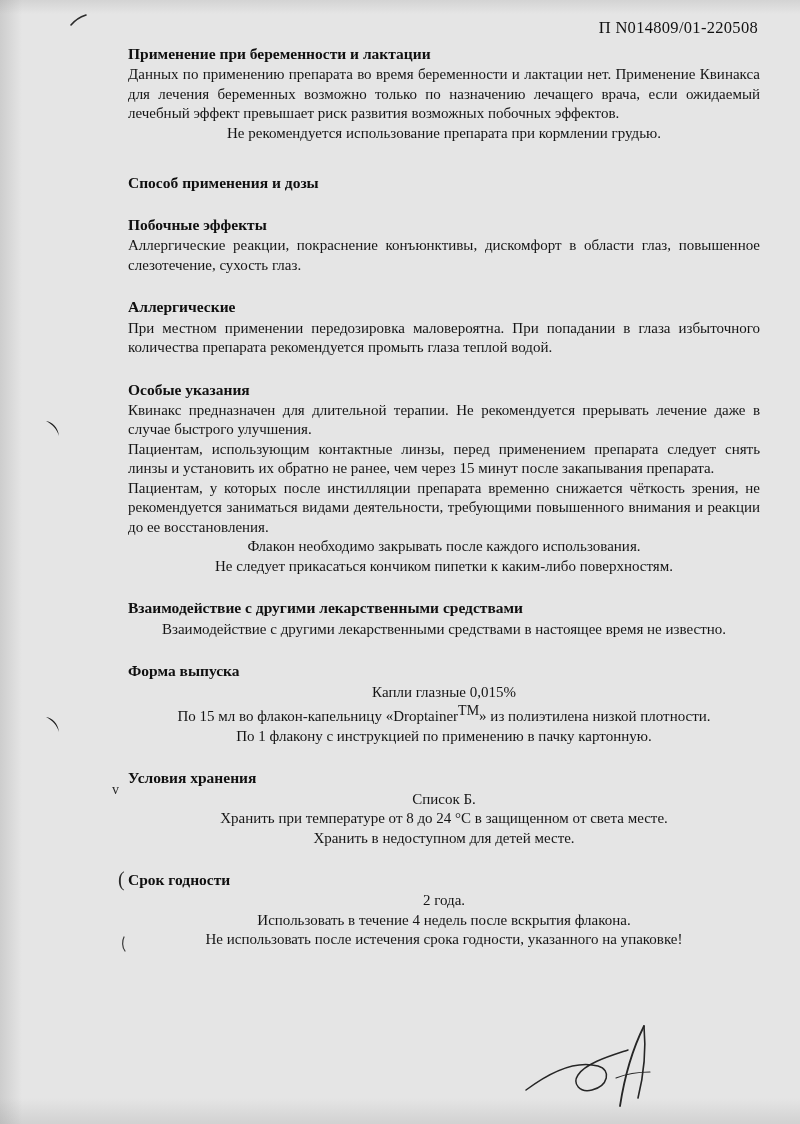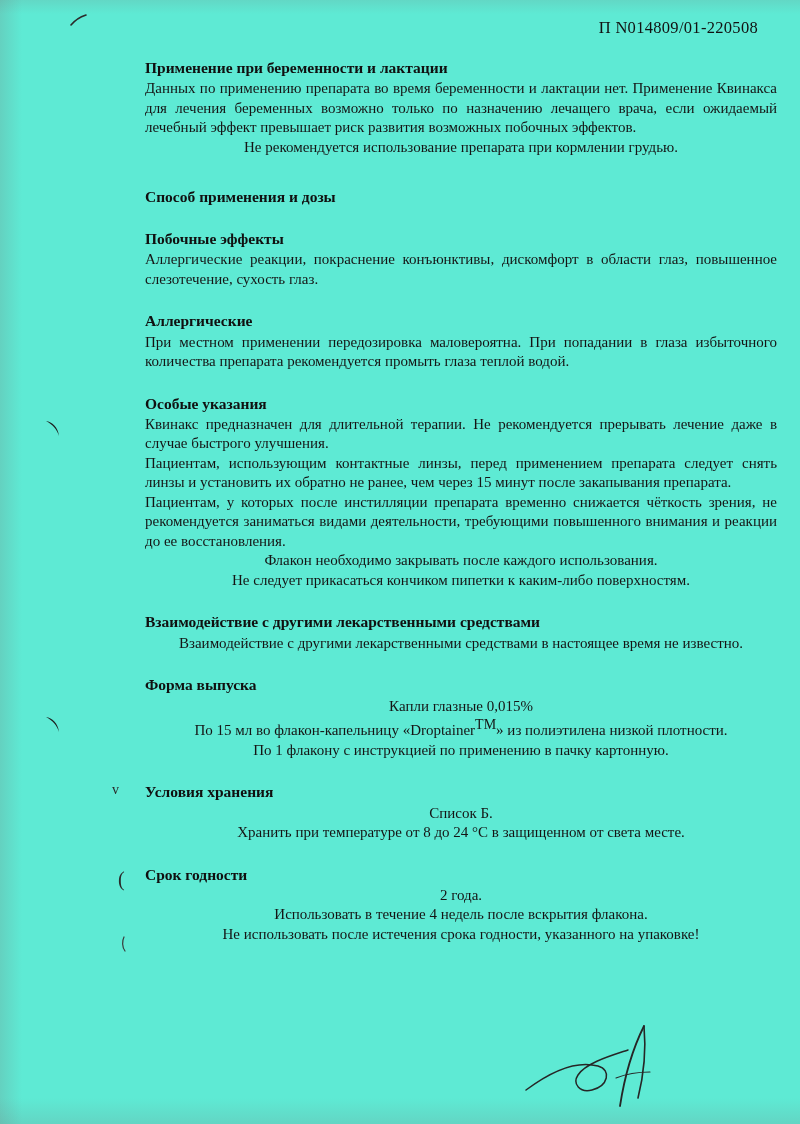--- a/index.html
+++ b/index.html
@@ -11,21 +11,21 @@
     width: 800px;
     height: 1124px;
     position: relative;
     font-family: "Liberation Serif", serif;
     color: #171717;
     overflow: hidden;
   }
   .page {
     position: absolute;
     inset: 0;
-    background: #5eead4;
+    background: #e5e5e5;
   }
   
   .scan-edge-left {
     position: absolute;
     left: 0; top: 0; bottom: 0;
     width: 22px;
     background: linear-gradient(to right, rgba(120,120,120,0.22), rgba(255,255,255,0));
     pointer-events: none;
   }
   .scan-edge-top {
@@ -47,23 +47,22 @@
     right: 42px;
     top: 18px;
     font-family: "Liberation Serif", serif;
     font-size: 16.5px;
     letter-spacing: 0.3px;
     color: #111;
   }
   .content {
     position: absolute;
     left: 128px;
-    top: 58px;
+    top: 44px;
     width: 632px;
-    margin-left: 17px;
   }
   .section {
     margin-bottom: 18px;
   }
   .sec-title {
     font-weight: bold;
     font-size: 15.5px;
     line-height: 1.25;
     margin-bottom: 2px;
     color: #101010;
@@ -157,20 +156,21 @@
       <div class="sec-title">Форма выпуска</div>
       <p class="para nojustify">Капли глазные 0,015%</p>
       <p class="para nojustify">По 15 мл во флакон-капельницу «Droptainer<sup>TM</sup>» из полиэтилена низкой плотности.</p>
       <p class="para nojustify">По 1 флакону с инструкцией по применению в пачку картонную.</p>
     </div>
 
     <div class="section gap-md">
       <div class="sec-title">Условия хранения</div>
       <p class="para nojustify">Список Б.</p>
       <p class="para nojustify">Хранить при температуре от 8 до 24 °C в защищенном от света месте.</p>
+      <p class="para nojustify">Хранить в недоступном для детей месте.</p>
     </div>
 
     <div class="section">
       <div class="sec-title">Срок годности</div>
       <p class="para nojustify">2 года.</p>
       <p class="para nojustify">Использовать в течение 4 недель после вскрытия флакона.</p>
       <p class="para nojustify">Не использовать после истечения срока годности, указанного на упаковке!</p>
     </div>
 
   </div>

